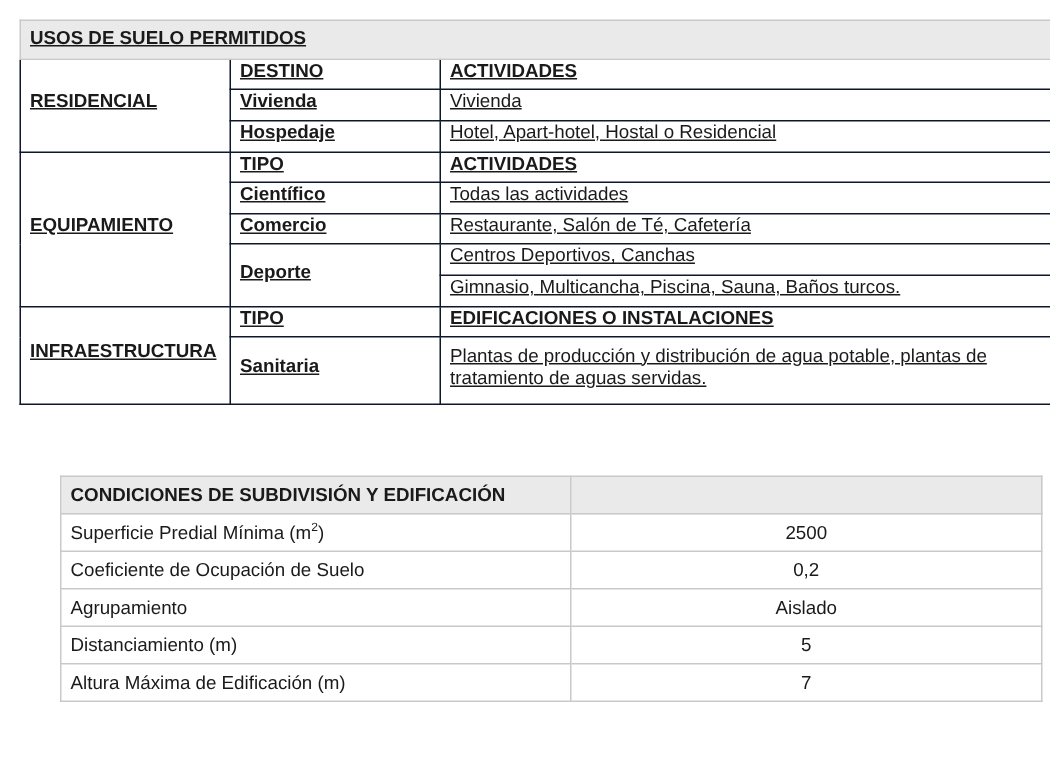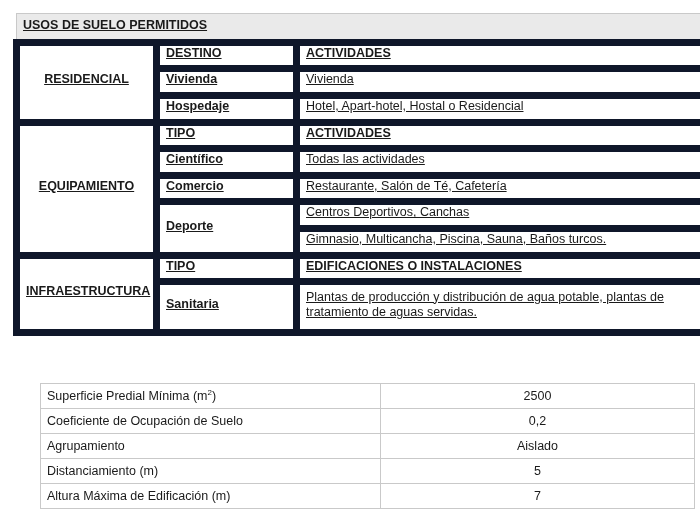--- a/index.html
+++ b/index.html
@@ -25,36 +25,36 @@
   table {
     border-collapse: collapse;
     table-layout: fixed;
   }
   .usos-table {
     width: 700px;
     margin: 13px;
     text-decoration: underline;
   }
   .usos-table td {
-    border: 7px solid #0f172a;
+    border: 1px solid #0f172a;
     padding: 0 6px 4px 6px;
     vertical-align: middle;
     line-height: 1.25;
   }
   .title-row td {
     background: #eaeaea;
     font-weight: bold;
     border: 1px solid #c9c9c9;
     padding: 4px 6px 5px 6px;
     font-size: 12.5px;
   }
   .cat-cell {
     font-weight: bold;
     width: 140px;
-    text-align: center;
+    text-align: left;
   }
   .sub-head {
     font-weight: bold;
     width: 140px;
   }
   .sub-name {
     font-weight: bold;
     width: 140px;
   }
   .act-cell {
@@ -185,20 +185,24 @@
   <div class="gap"></div>
 
   <div class="cond-wrap">
     <table class="cond-table">
       <colgroup>
         <col style="width:340px">
         <col style="width:314px">
       </colgroup>
       <tbody>
         <tr>
+          <td class="cond-head-label">CONDICIONES DE SUBDIVISIÓN Y EDIFICACIÓN</td>
+          <td class="cond-head-value"></td>
+        </tr>
+        <tr>
           <td class="cond-label"><span>Superficie Predial Mínima (m</span><sup>2</sup><span>)</span></td>
           <td class="cond-value">2500</td>
         </tr>
         <tr>
           <td class="cond-label">Coeficiente de Ocupación de Suelo</td>
           <td class="cond-value">0,2</td>
         </tr>
         <tr>
           <td class="cond-label">Agrupamiento</td>
           <td class="cond-value">Aislado</td>

